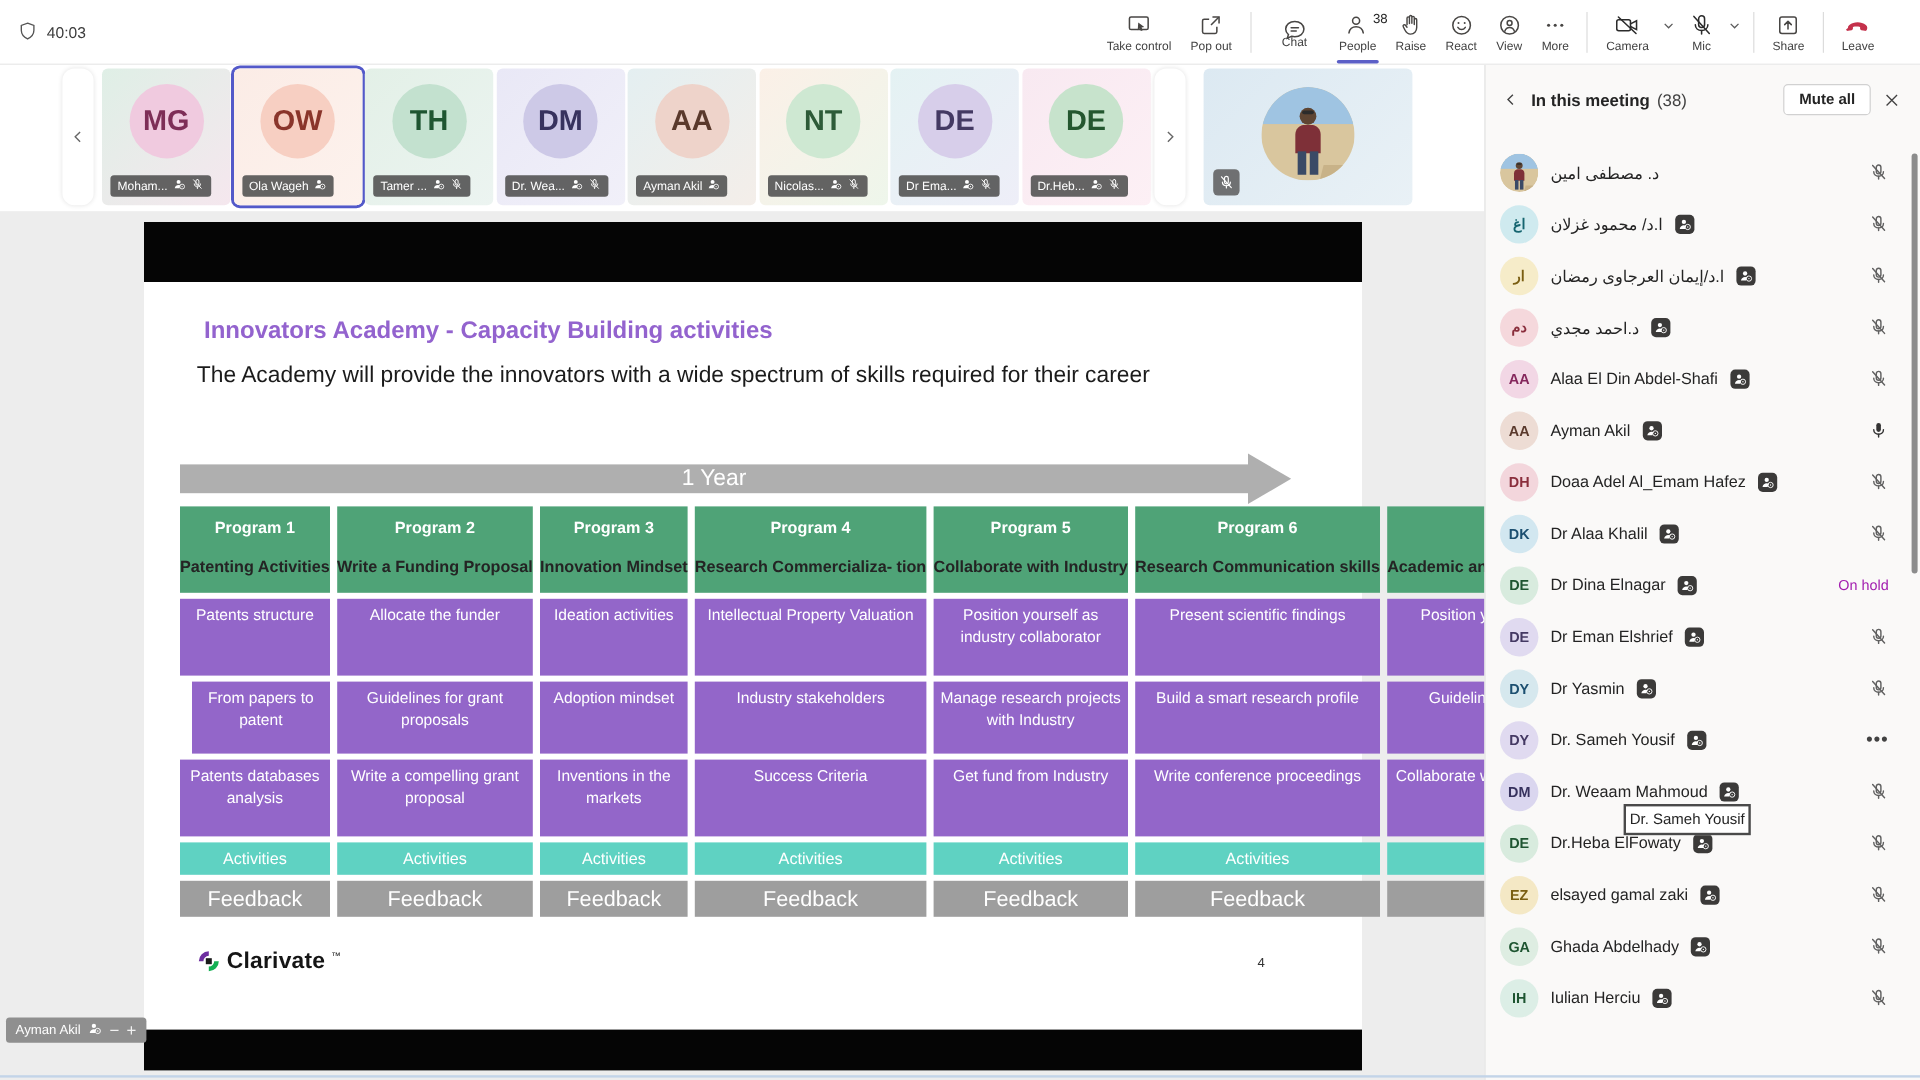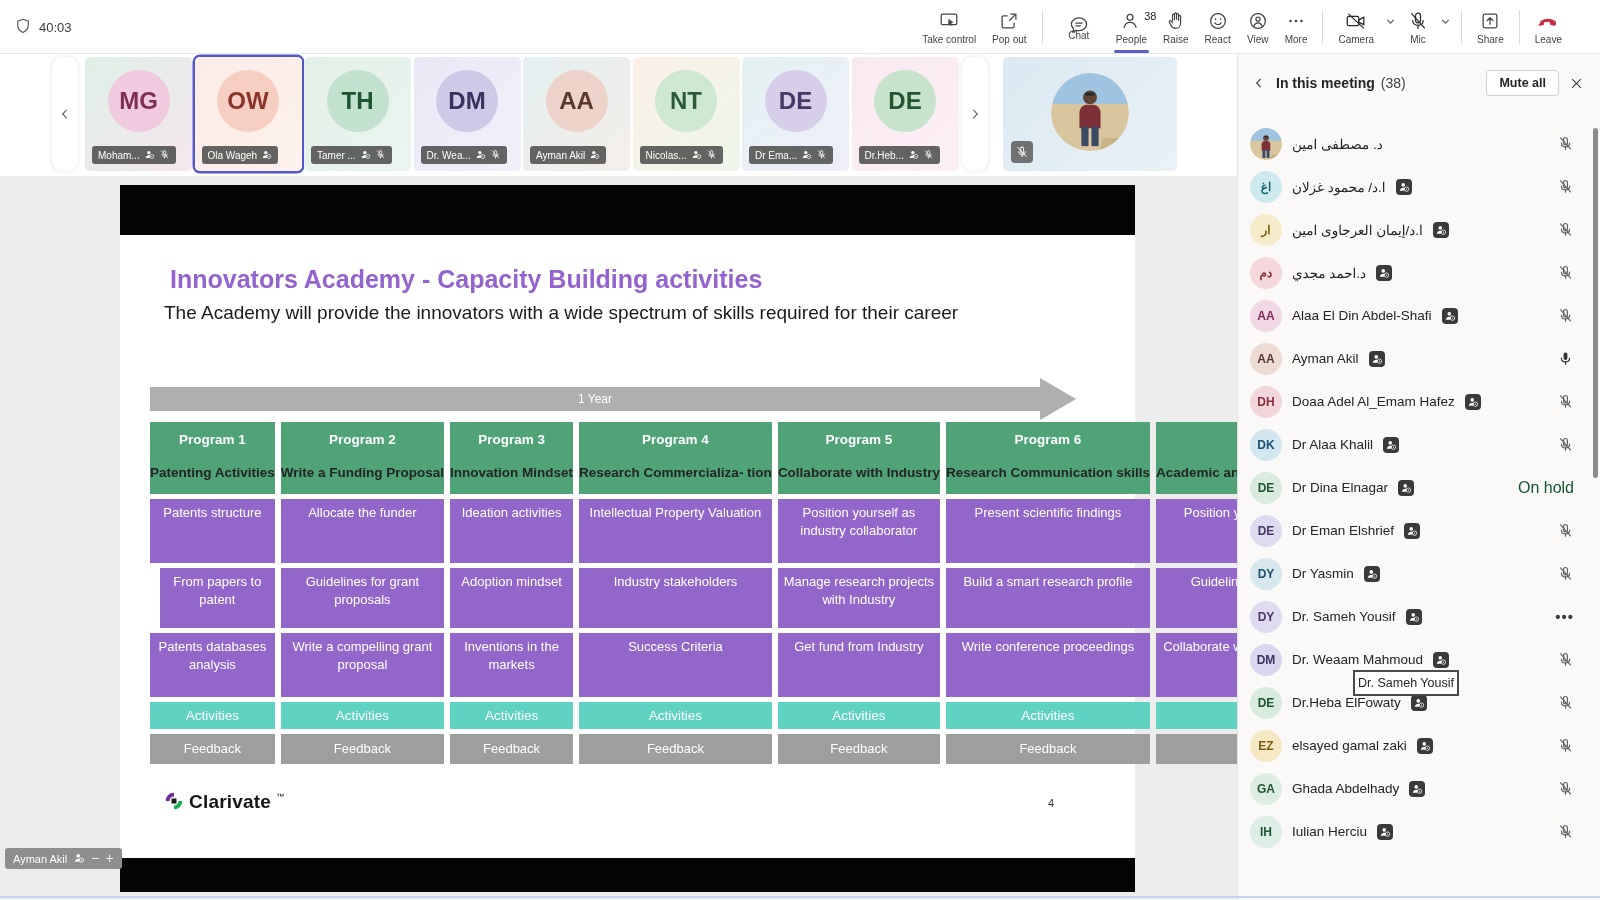--- a/index.html
+++ b/index.html
@@ -26,32 +26,32 @@
   .tile-circle { position:absolute; left:50%; top:13px; transform:translateX(-50%); width:62px; height:62px; border-radius:50%; display:flex; align-items:center; justify-content:center; font-size:24px; font-weight:bold; }
   .tile-badge { position:absolute; left:7px; bottom:7px; height:18px; background:rgba(83,83,83,0.9); border-radius:3px; color:#FFFFFF; font-size:10px; display:flex; align-items:center; gap:4px; padding:0 6px; white-space:nowrap; max-width:96px; }
   .photo-tile { position:absolute; left:1003px; top:3px; width:174px; height:114px; border-radius:5px; background:linear-gradient(135deg,#DCE9F2,#E9F1F6); }
   .photo-circ { position:absolute; left:50%; top:50%; transform:translate(-50%,-50%); border-radius:50%; overflow:hidden; }
   .photo-mute { position:absolute; left:8px; bottom:8px; width:22px; height:22px; background:rgba(90,90,90,0.85); border-radius:4px; display:flex; align-items:center; justify-content:center; }
 
   
   .stage { position:absolute; left:0; top:176px; width:1237px; height:724px; background:#EDEDED; }
   .slide { position:absolute; left:120px; top:9px; width:1015px; height:707px; background:#050505; }
   .slide-content { position:absolute; left:0; top:50px; right:0; bottom:34px; background:#FFFFFF; }
-  .slide-title { position:absolute; left:50px; top:30px; font-size:25px; font-weight:bold; color:#9363CE; }
+  .slide-title { position:absolute; left:50px; top:30px; font-size:20px; font-weight:bold; color:#9363CE; }
   .slide-sub { position:absolute; left:44px; top:67px; font-size:19px; color:#1B1B1B; }
   .timeline { position:absolute; left:30px; top:152px; width:890px; height:24px; background:#AFAFAF; }
   .timeline::after { content:""; position:absolute; right:-36px; top:-9px; width:0; height:0; border-left:36px solid #AFAFAF; border-top:21px solid transparent; border-bottom:21px solid transparent; }
-  .timeline-label { width:100%; text-align:center; color:#FFFFFF; font-size:12px; line-height:24px; }
+  .timeline-label { width:100%; text-align:center; color:#FFFFFF; font-size:19px; line-height:24px; }
   .ptable { position:absolute; left:30px; top:187px; width:928px; display:grid; grid-template-columns:repeat(7,1fr); column-gap:6px; row-gap:5px; }
   .cell { color:#FFFFFF; text-align:center; }
   .hcell { background:#4FA377; height:72px; font-weight:bold; font-size:13.5px; padding-top:9px; white-space:pre-line; line-height:1.3; }
   .hcell .pname { margin-top:15px; }
   .tcell { background:#9366C9; font-size:13px; line-height:1.4; padding:5px 4px 0; display:flex; justify-content:center; }
   .acell { background:#5FD2C2; height:27px; line-height:27px; font-size:13.5px; }
-  .fcell { background:#9E9E9E; height:30px; line-height:30px; font-size:13px; }
+  .fcell { background:#9E9E9E; height:30px; line-height:30px; font-size:18px; }
   .clarivate { position:absolute; left:44px; top:556px; display:flex; align-items:flex-start; gap:5px; }
   .clarivate-text { font-size:19px; font-weight:bold; color:#151515; letter-spacing:0.2px; }
   .clarivate-tm { font-size:8px; color:#151515; margin-top:1px; }
   .page-num { position:absolute; left:928px; top:562px; font-size:11px; color:#333333; }
 
   
   .presenter-pill { position:absolute; left:5px; top:672px; height:21px; background:#8F8F8F; border-radius:3px; display:flex; align-items:center; gap:6px; padding:0 8px; color:#FFFFFF; font-size:11px; z-index:6; }
   .pill-ctrl { font-size:14px; color:#F2F2F2; cursor:pointer; line-height:21px; }
 
   
@@ -60,21 +60,21 @@
   .panel-title { font-size:14px; font-weight:bold; color:#242424; white-space:nowrap; }
   .panel-count { font-size:14px; color:#424242; margin-left:-4px; }
   .muteall-btn { margin-left:auto; background:#FFFFFF; border:1px solid #D1D1D1; border-radius:4px; padding:5px 12px; font-size:12.5px; font-weight:bold; color:#242424; cursor:pointer; }
   .close-x { cursor:pointer; display:flex; align-items:center; }
   .plist { position:absolute; left:0; top:68px; right:0; bottom:0; overflow:hidden; }
   .prow { height:43px; display:flex; align-items:center; padding:0 26px 0 12px; gap:10px; }
   .pavatar { flex:0 0 32px; width:32px; height:32px; border-radius:50%; display:flex; align-items:center; justify-content:center; font-size:12px; font-weight:bold; overflow:hidden; }
   .pname { font-size:13.5px; color:#242424; white-space:nowrap; }
   .pbadge { width:16px; height:16px; background:#3B3A39; border-radius:4px; display:flex; align-items:center; justify-content:center; flex:0 0 16px; }
   .pstatus { margin-left:auto; display:flex; align-items:center; color:#424242; }
-  .onhold { font-size:16px; color:#14532d; }
+  .onhold { font-size:12px; color:#a21caf; }
   .more-dots { font-size:15px; letter-spacing:1px; color:#424242; font-weight:bold; }
   .pscrollbar { position:absolute; right:2px; top:74px; width:5px; height:350px; background:#8C8C8C; border-radius:3px; }
   .ptooltip { position:absolute; left:115px; top:616px; width:106px; height:26px; background:#FFFFFF; border:2px solid #4A4A4A; display:flex; align-items:center; justify-content:center; font-size:12.5px; color:#242424; z-index:8; white-space:nowrap; }
 
   .bottom-line { position:absolute; left:0; top:896px; width:1600px; height:2px; background:#C3D4E8; z-index:40; }
 </style>
 </head>
 <body>
 
 <div id="root">
@@ -546,21 +546,21 @@
             <svg width="17" height="17" viewBox="0 0 24 24" fill="none" stroke="#616161" stroke-width="1.7" stroke-linecap="round">
               <rect x="9.3" y="3.5" width="5.4" height="10.5" rx="2.7"></rect>
               <path d="M6.3 11.5c0 3.2 2.5 5.3 5.7 5.3s5.7-2.1 5.7-5.3"></path>
               <line x1="12" y1="16.8" x2="12" y2="20"></line>
               <line x1="5" y1="4" x2="19" y2="19.5"></line>
             </svg>
           </span>
         </div>
         <div class="prow">
           <span class="pavatar" style="background: rgb(246, 236, 201); color: rgb(122, 94, 18);">ار</span>
-          <span class="pname" dir="auto">ا.د/إيمان العرجاوى امين</span>
+          <span class="pname" dir="auto">ا.د/إيمان العرجاوى رمضان</span>
           <span class="pbadge">
             <svg width="12" height="12" viewBox="0 0 24 24">
               <circle cx="10.5" cy="7.8" r="3.6" fill="#fff"></circle>
               <path d="M3.5 19.5c.9-4 3.6-6 7-6 1.5 0 2.8.35 3.9 1.05a6.2 6.2 0 0 0-2.2 4.95z" fill="#fff"></path>
               <circle cx="16.9" cy="16.3" r="4.4" fill="none" stroke="#fff" stroke-width="1.6"></circle>
               <circle cx="16.9" cy="16.3" r="1.1" fill="#fff"></circle>
             </svg>
           </span>
           <span class="pstatus">
             <svg width="17" height="17" viewBox="0 0 24 24" fill="none" stroke="#616161" stroke-width="1.7" stroke-linecap="round">

